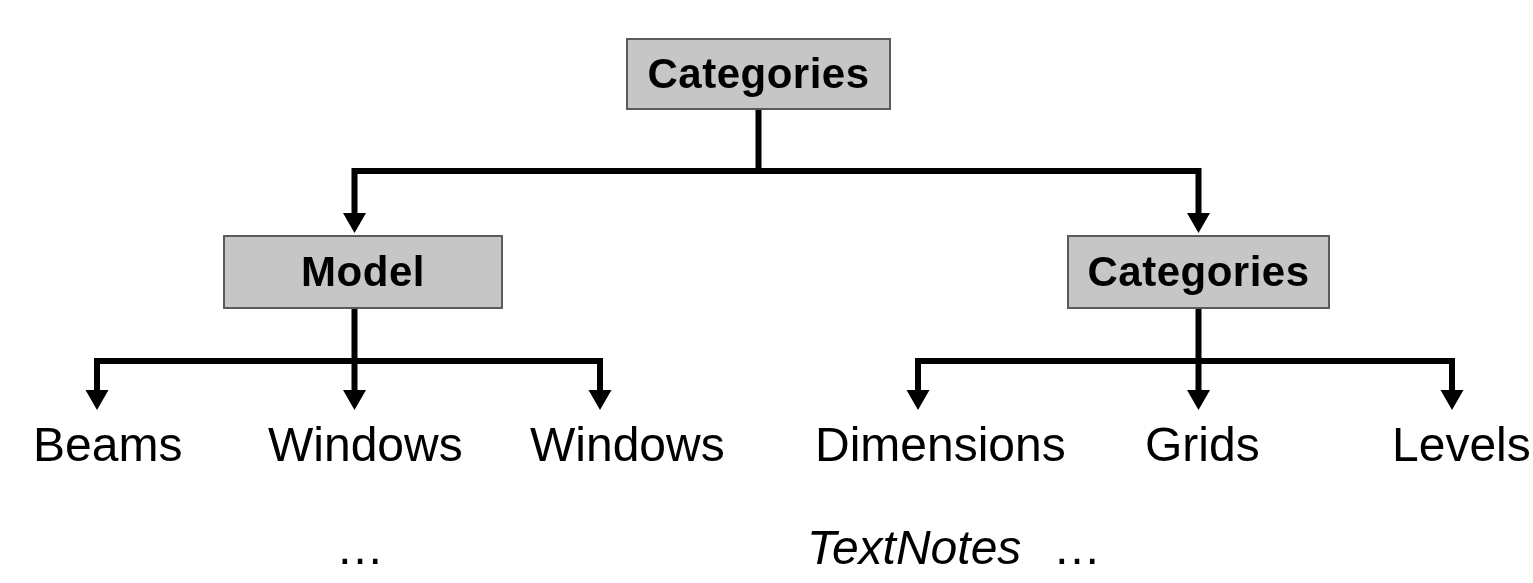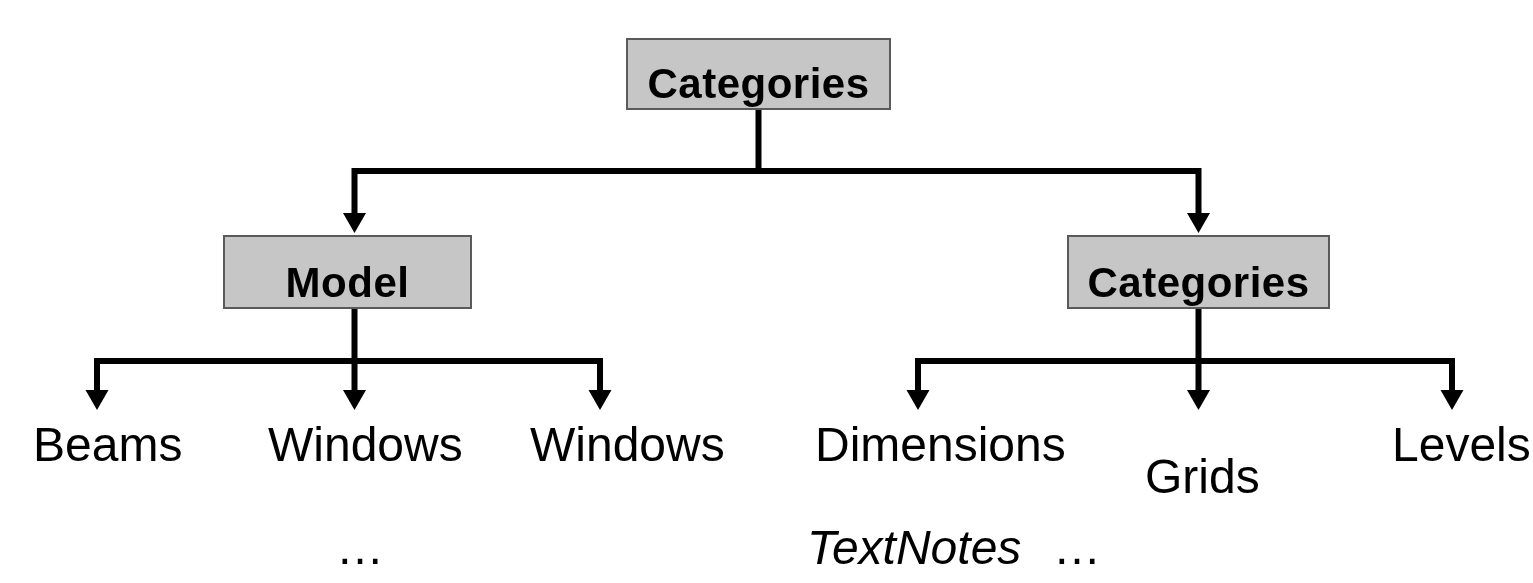--- a/index.html
+++ b/index.html
@@ -31,41 +31,41 @@
   .arrowhead {
     fill: var(--line, #000000);
     stroke: none;
   }
   .node-box {
     position: absolute;
     box-sizing: border-box;
     background: var(--box-fill, #c6c6c6);
     border: 2px solid var(--box-border, #5a5a5a);
     display: flex;
-    align-items: flex-end;
+    align-items: center;
     justify-content: center;
     font-size: 42px;
     font-weight: bold;
     letter-spacing: 0.5px;
     white-space: nowrap;
   }
   .node-box.root    { left: 626px;  top: 38px;  width: 265px; height: 72px; }
-  .node-box.model   { left: 223px;  top: 235px; width: 249px; height: 74px; }
+  .node-box.model   { left: 223px;  top: 235px; width: 280px; height: 74px; }
   .node-box.annot   { left: 1067px; top: 235px; width: 263px; height: 74px; }
   .leaf {
     position: absolute;
     font-size: 48px;
     line-height: 1;
     white-space: nowrap;
   }
   .leaf.beams      { left: 33px;   top: 421px; }
   .leaf.columns    { left: 268px;  top: 421px; }
   .leaf.windows    { left: 530px;  top: 421px; }
   .leaf.dimensions { left: 815px;  top: 421px; }
-  .leaf.grids      { left: 1145px; top: 421px; margin-top: 32px; }
+  .leaf.grids      { left: 1145px; top: 421px; }
   .leaf.levels     { left: 1392px; top: 421px; }
   .leaf.doors      { left: 35px;   top: 524px; }
   .leaf.dots-l     { left: 336px;  top: 524px; }
   .leaf.textnotes  { left: 807px;  top: 524px; font-style: italic; }
   .leaf.dots-r     { left: 1053px; top: 524px; }
 </style>
 </head>
 <body>
 
 <div class="canvas">

